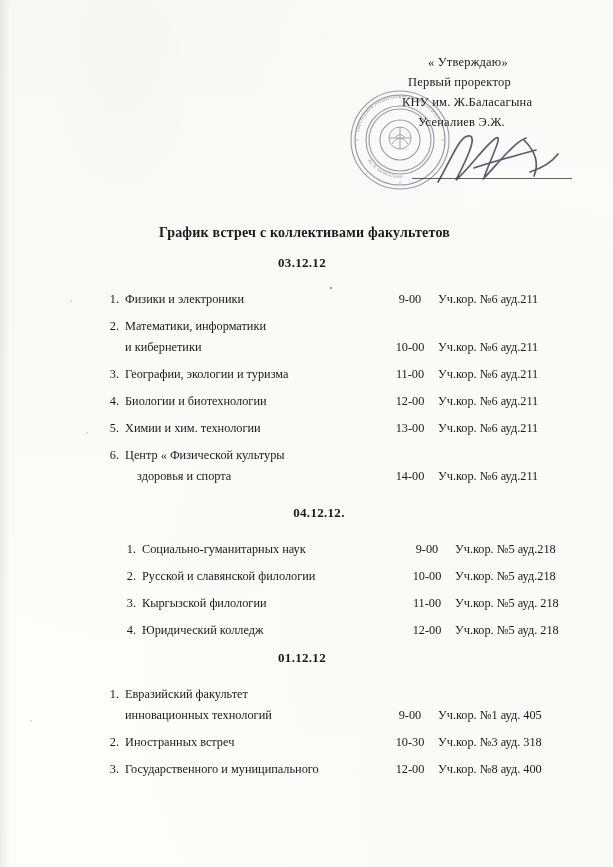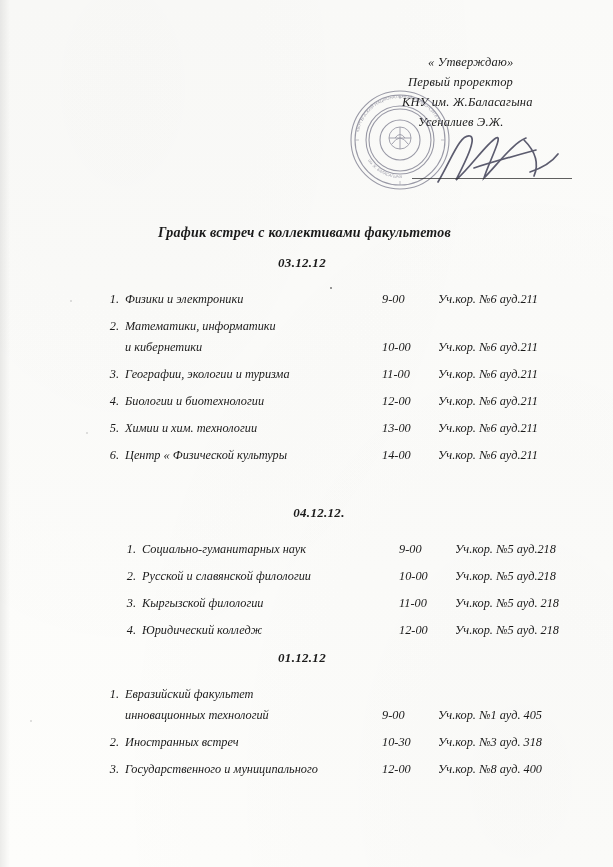--- a/index.html
+++ b/index.html
@@ -12,21 +12,20 @@
     height: 867px;
     position: relative;
     font-family: "Liberation Serif", serif;
     color: #1a1a1a;
     overflow: hidden;
   }
   .page {
     position: absolute;
     inset: 0;
     background: #22c55e;
-    font-style: italic;
   }
   
   .paper-tint {
     position: absolute;
     inset: 0;
     background:
       radial-gradient(ellipse at 20% 10%, rgba(0,0,0,0.012), rgba(0,0,0,0) 60%),
       radial-gradient(ellipse at 85% 90%, rgba(0,0,0,0.015), rgba(0,0,0,0) 60%),
       linear-gradient(180deg, rgba(250,250,248,1), rgba(253,253,251,1));
     pointer-events: none;
@@ -135,21 +134,21 @@
   .row .name {
     flex: 1 1 auto;
     padding-right: 8px;
   }
   .row .name .l2 {
     display: block;
   }
   .row .time {
     width: 56px;
     flex: none;
-    text-align: left;
+    text-align: center;
     white-space: nowrap;
   }
   .row .place {
     width: 138px;
     flex: none;
     white-space: nowrap;
   }
   
   .row.second-line .time,
   .row.second-line .place {
@@ -278,20 +277,21 @@
       <div class="row">
         <span class="num">5.</span>
         <span class="name">Химии и хим. технологии</span>
         <span class="time">13-00</span>
         <span class="place">Уч.кор. №6 ауд.211</span>
       </div>
       <div class="row second-line">
         <span class="num">6.</span>
         <span class="name">
           <span>Центр « Физической культуры</span>
+          <span class="l2" style="padding-left:12px">здоровья  и спорта</span>
         </span>
         <span class="time">14-00</span>
         <span class="place">Уч.кор. №6 ауд.211</span>
       </div>
     </div>
   </div>
 
   <div class="section" id="sec-1">
     <div class="date-head">04.12.12.</div>
     <div class="rows">

